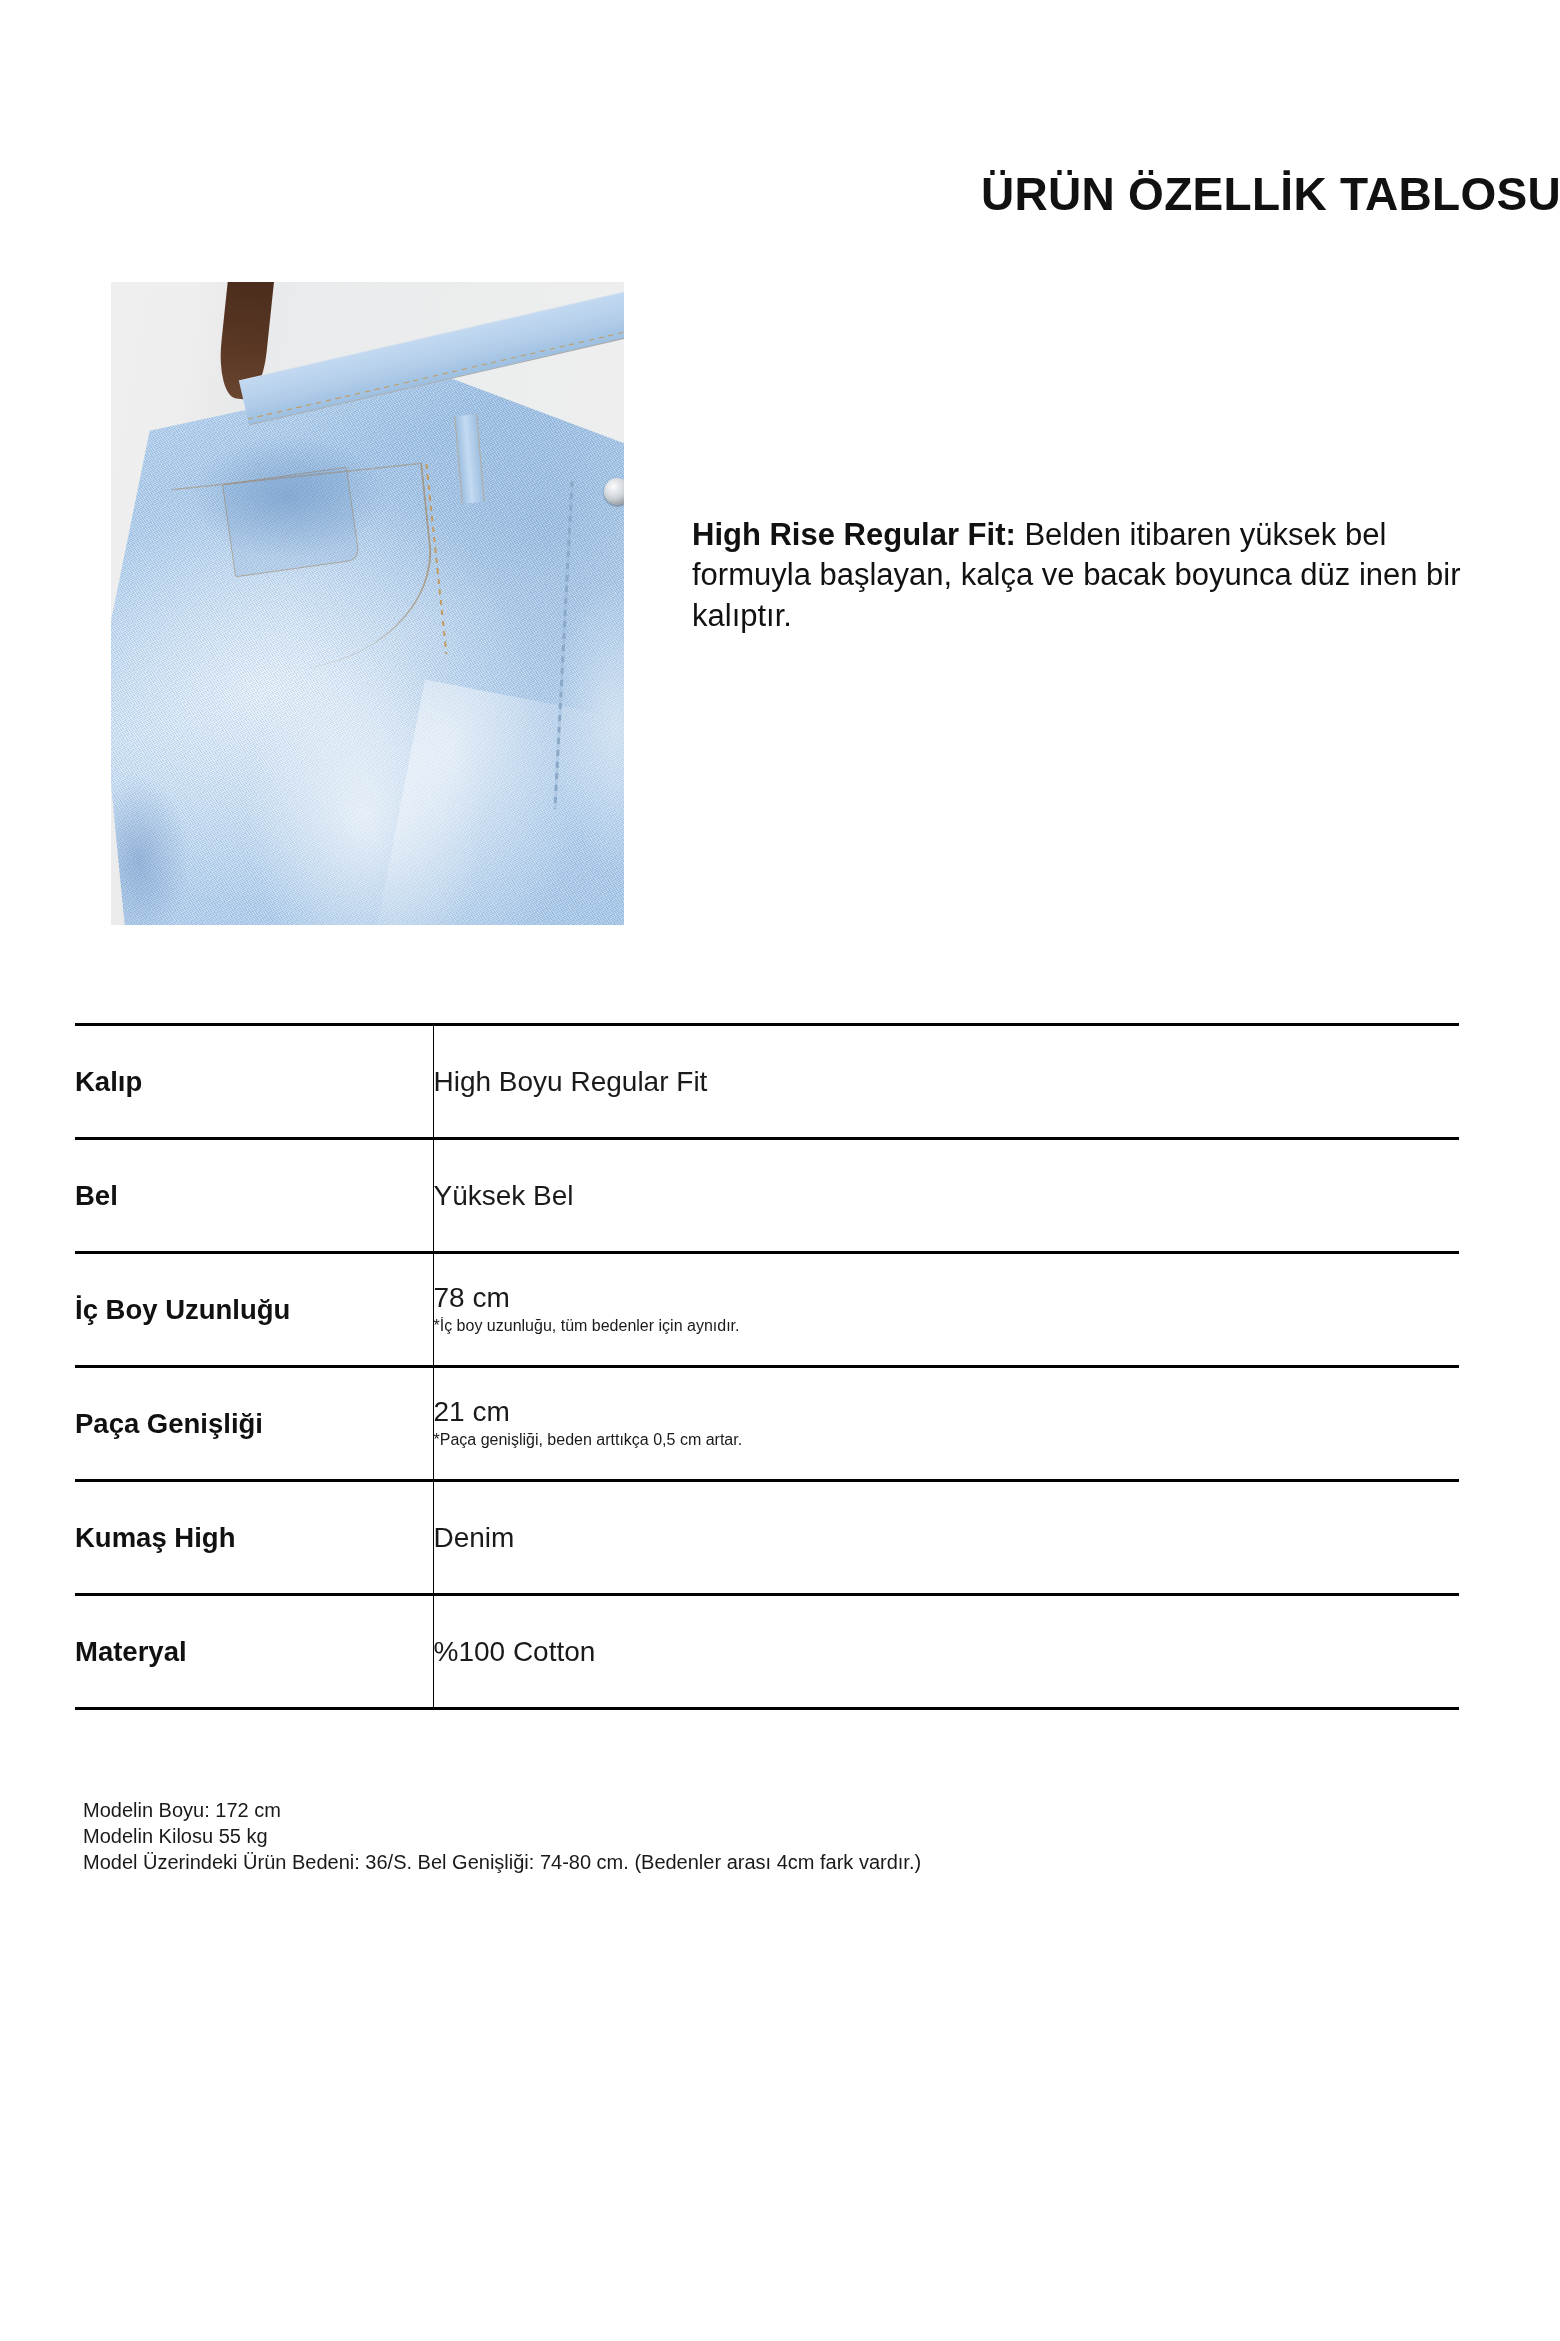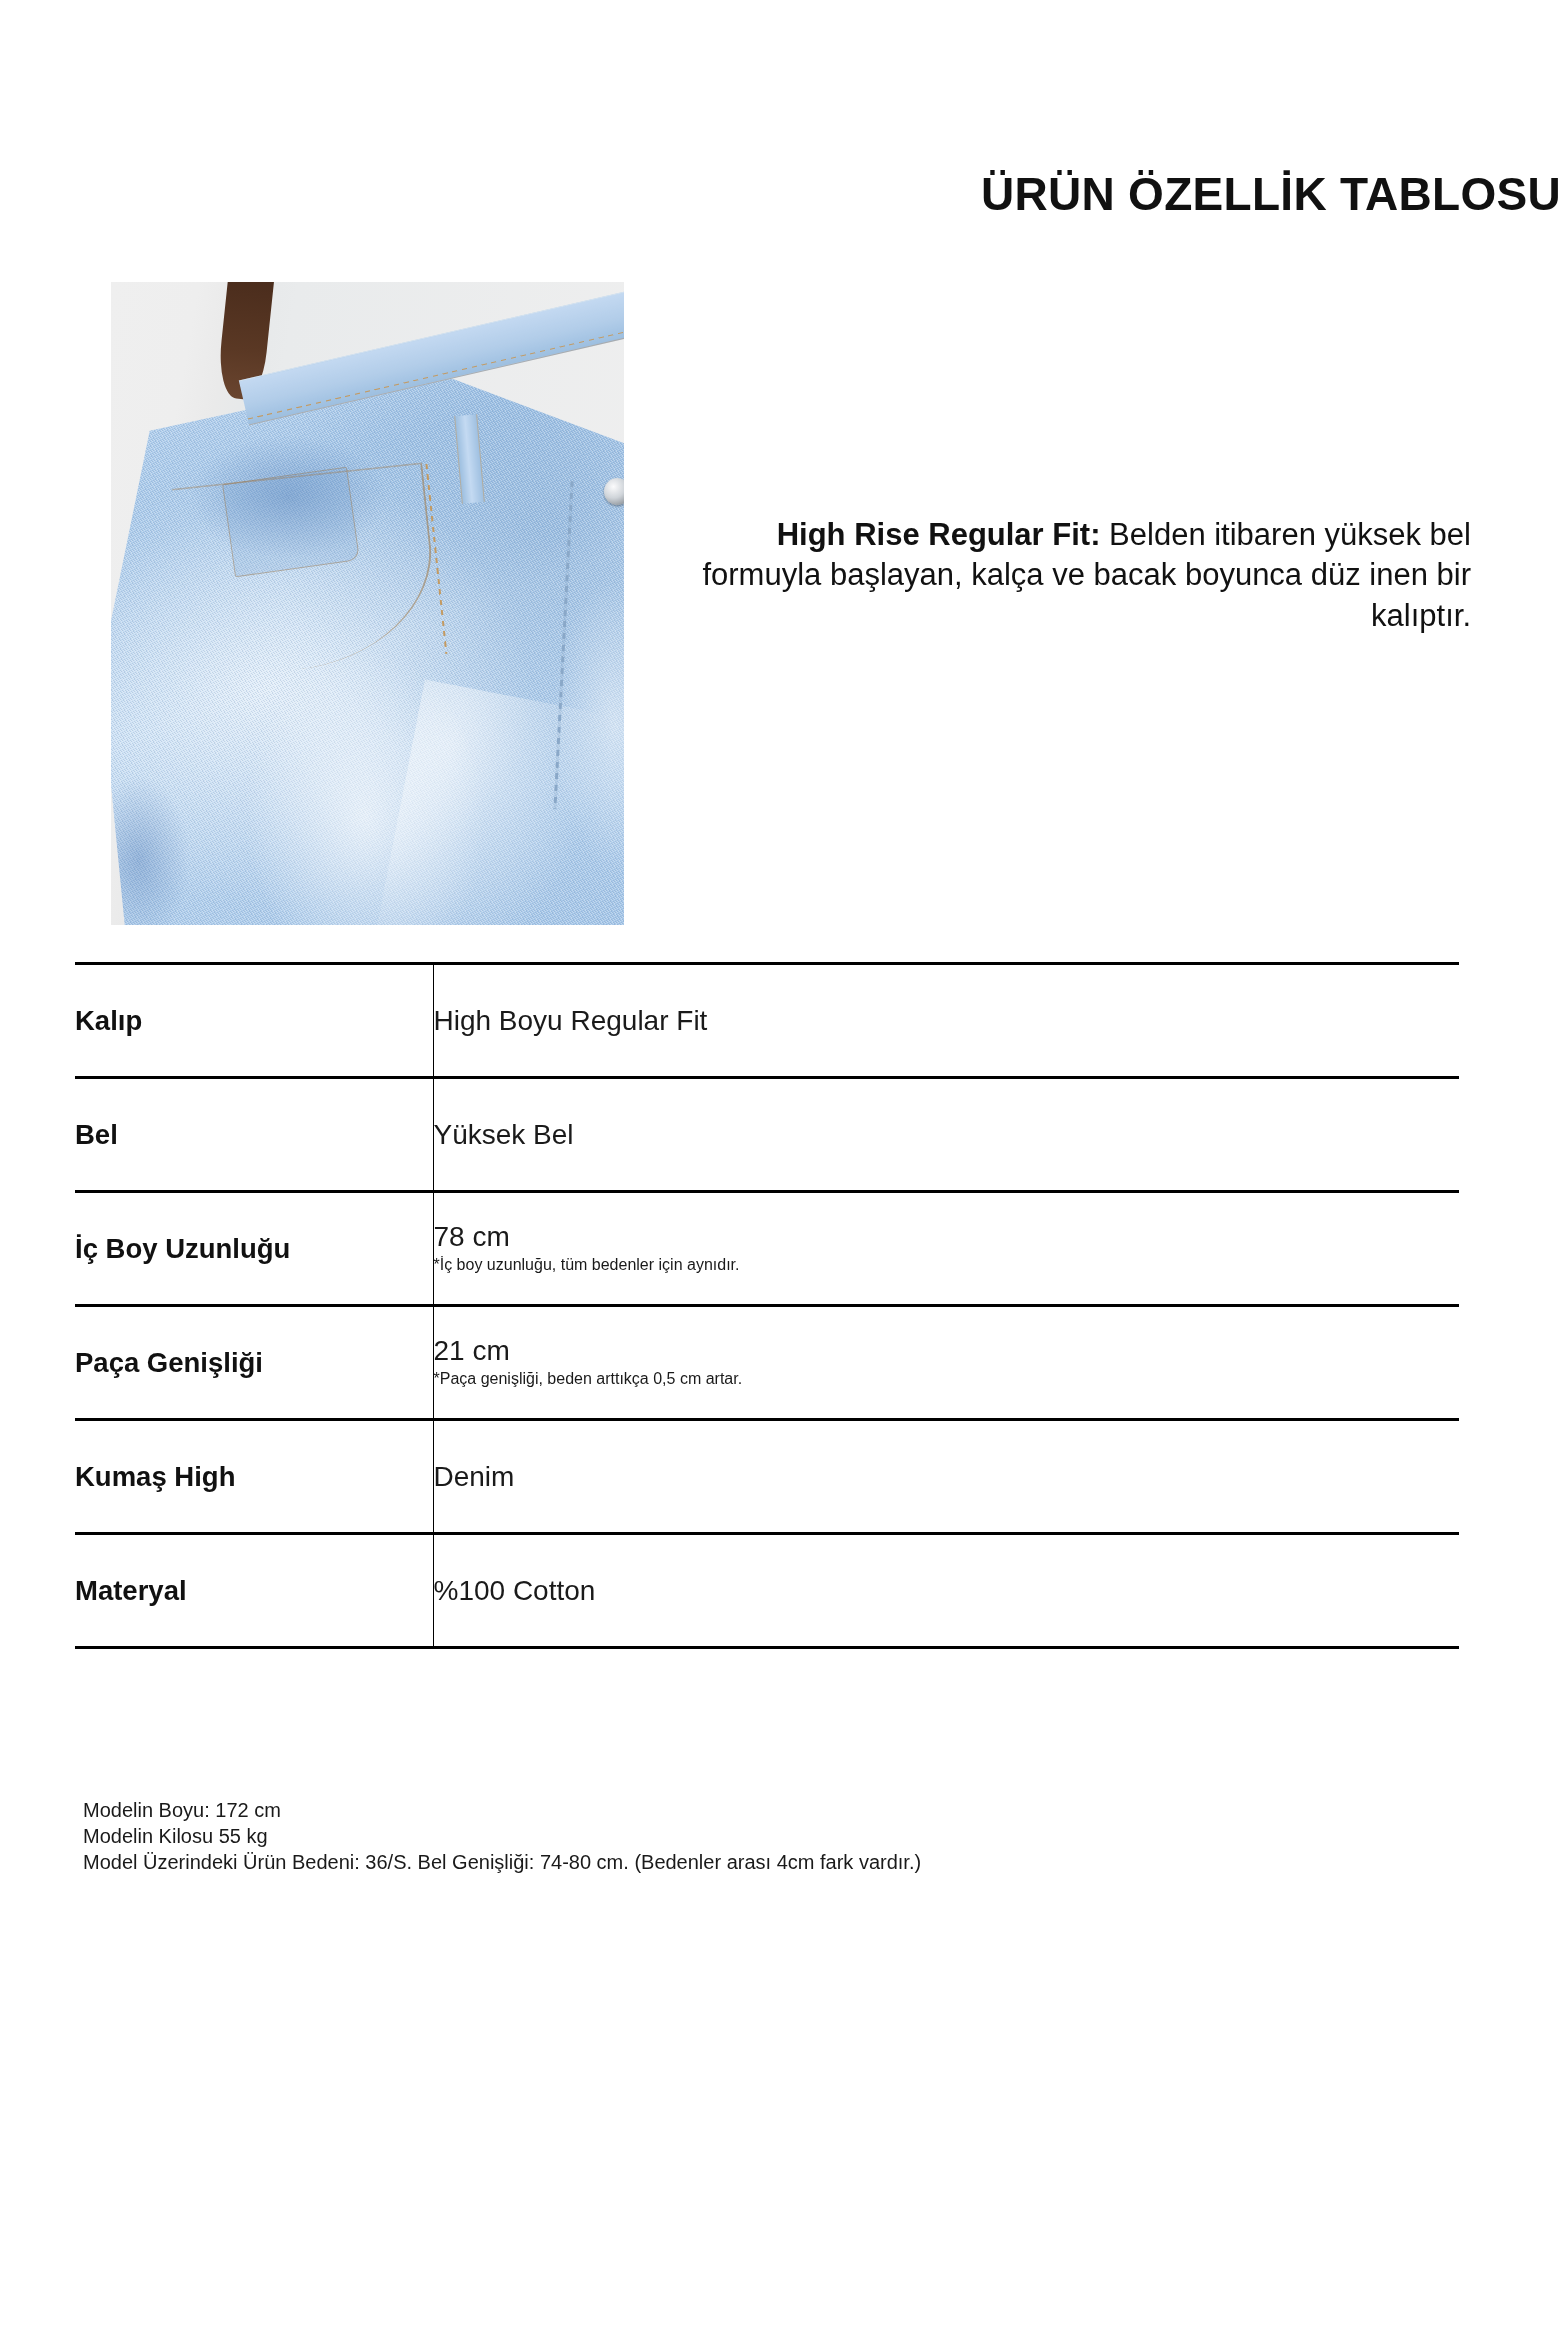--- a/index.html
+++ b/index.html
@@ -255,29 +255,28 @@
 
   
   .fit-desc {
     position: absolute;
     left: 692px;
     top: 515px;
     width: 779px;
     font-size: 31px;
     line-height: 1.30;
     color: #111111;
-    text-align: right;
   }
   .fit-desc .fit-name { font-weight: 700; }
 
   
   .spec-table {
     position: absolute;
     left: 75px;
-    top: 962px;
+    top: 1023px;
     width: 1384px;
     border-collapse: collapse;
     table-layout: fixed;
   }
   .spec-table tr { height: 114px; }
   .spec-table td {
     vertical-align: middle;
     border-top: 3.5px solid #000000;
     padding: 0;
   }

